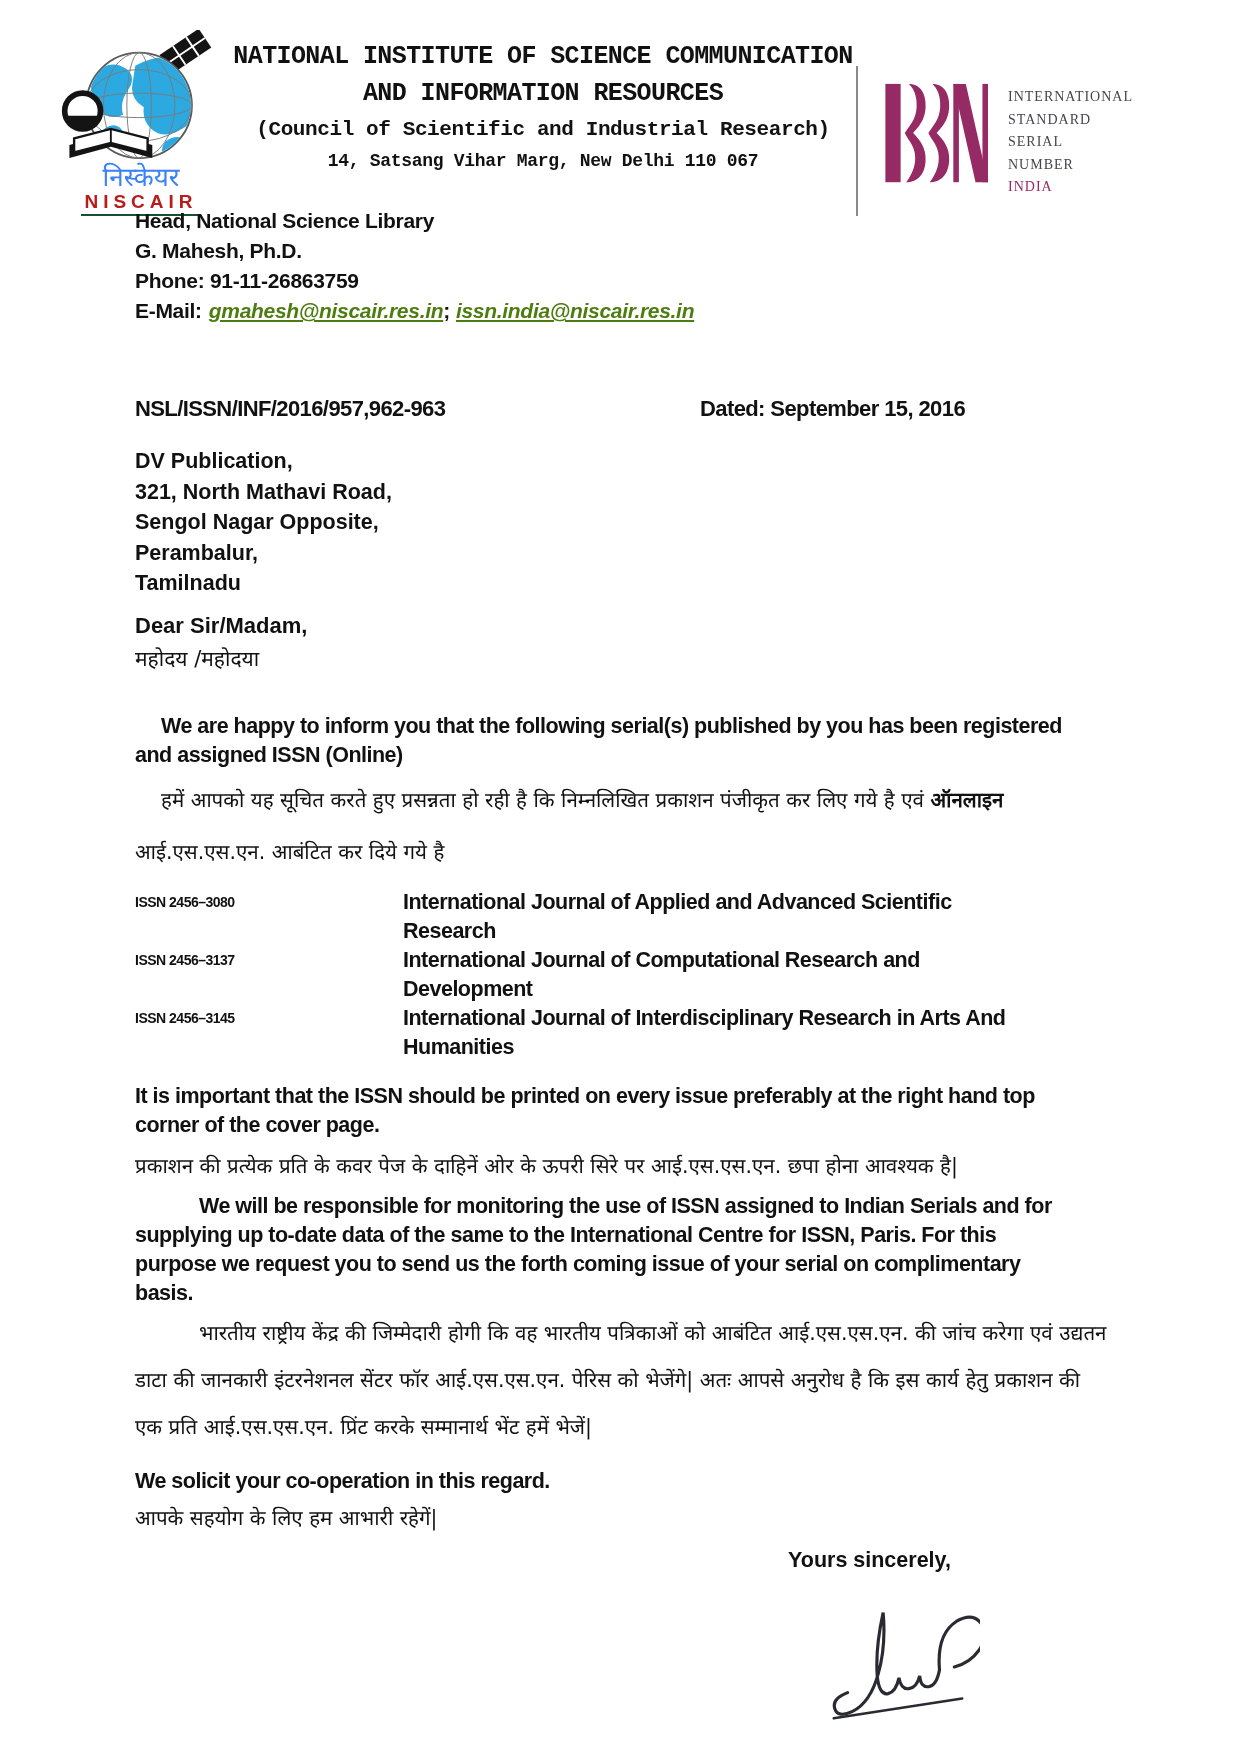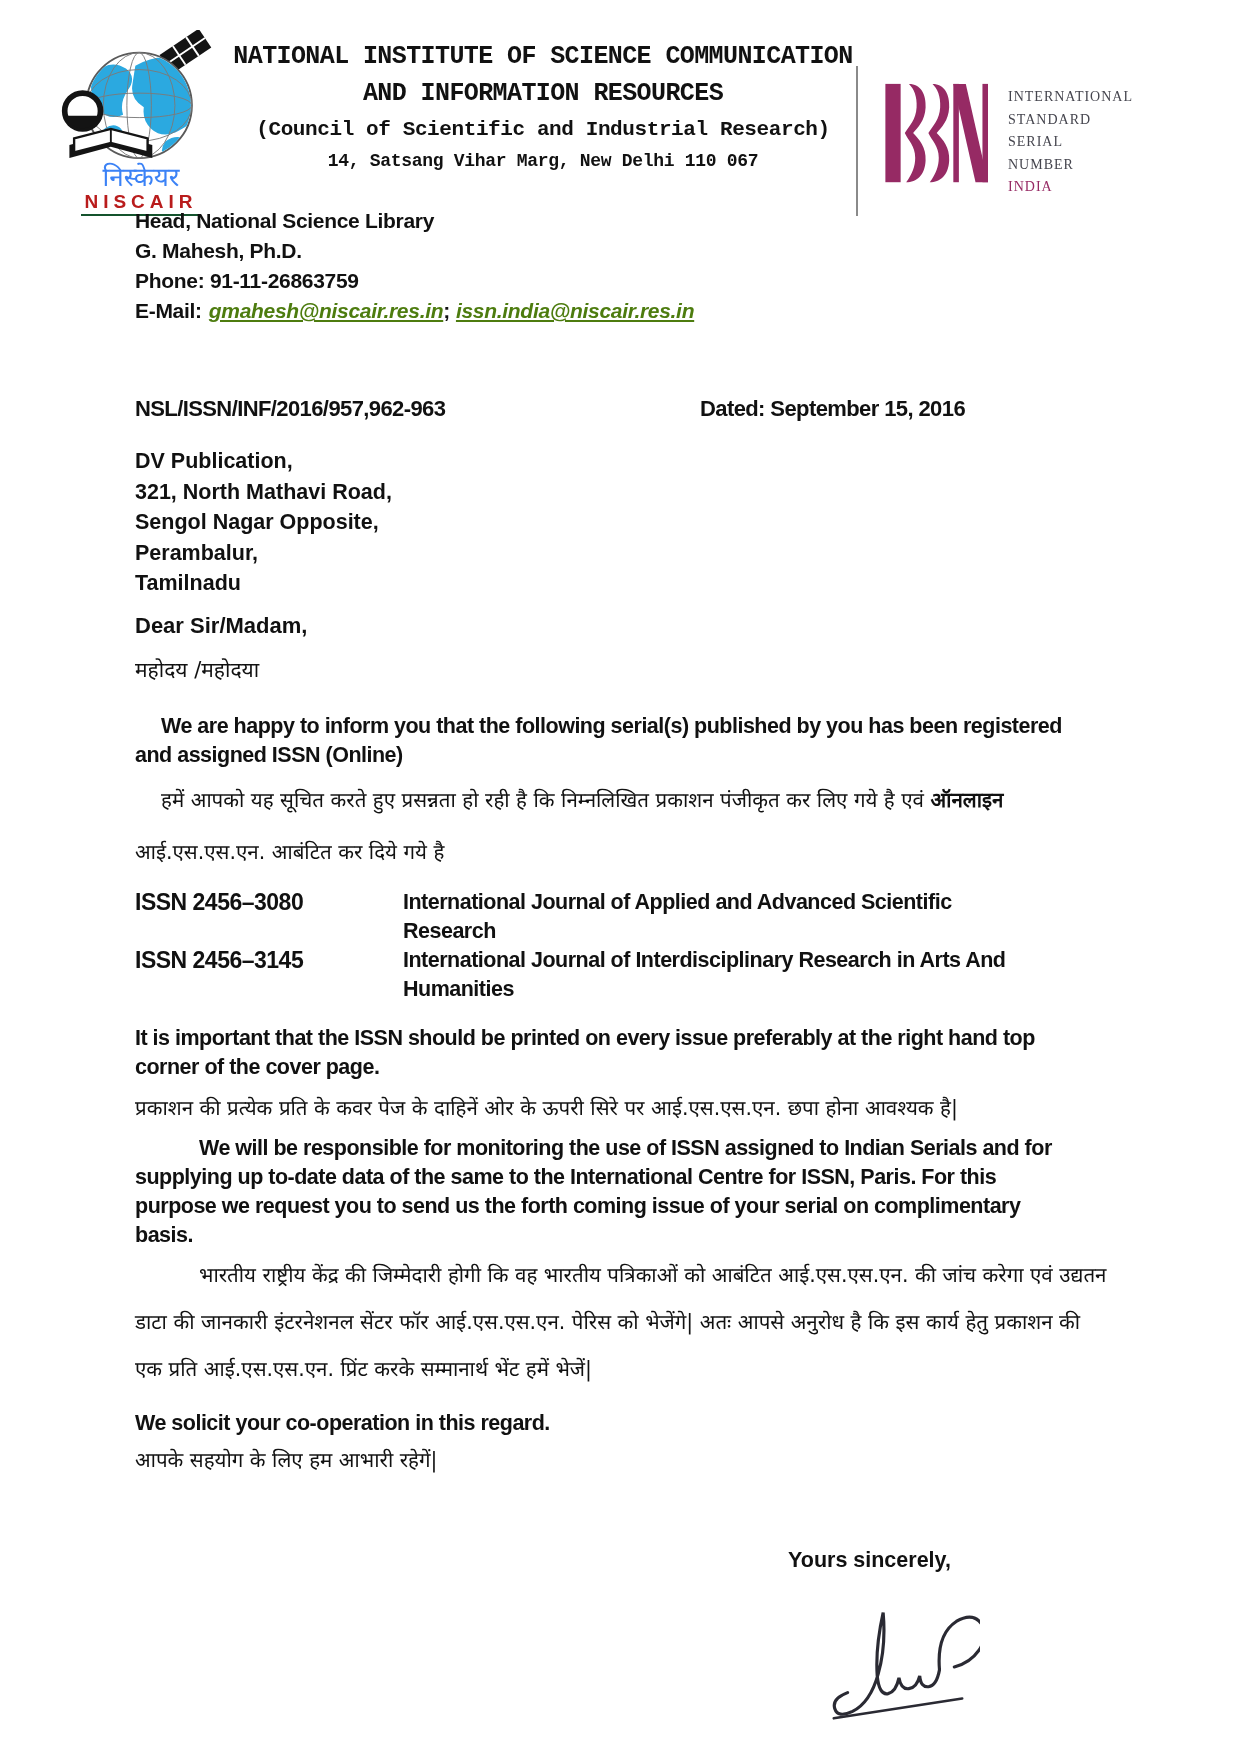--- a/index.html
+++ b/index.html
@@ -28,31 +28,31 @@
   .email-label{margin-right:7px;}
   .email-sep{margin-right:6px;}
   
   .ref-row{position:absolute;left:135px;top:396px;width:972px;font-size:22px;font-weight:bold;letter-spacing:-0.6px;}
   .ref-date{position:absolute;left:565px;top:0;}
   
   .recipient{position:absolute;left:135px;top:446px;font-size:21.5px;font-weight:bold;line-height:30.5px;}
   
   .salutation{position:absolute;left:135px;top:612px;}
   .sal-en{font-size:22px;font-weight:bold;line-height:28px;}
-  .sal-hi{font-family:"DejaVu Sans",sans-serif;font-size:21px;line-height:30px;margin-top:15px;}
+  .sal-hi{font-family:"DejaVu Sans",sans-serif;font-size:21px;line-height:30px;margin-top:4px;}
   
   .letter-body{position:absolute;left:135px;top:688px;width:972px;margin-top:24px;}
   .en{font-size:21.5px;font-weight:bold;line-height:29px;letter-spacing:-0.5px;width:944px;}
   .hi{font-family:"DejaVu Sans",sans-serif;font-size:20.5px;line-height:52px;}
   .indent-sm{text-indent:26px;}
   .indent-lg{text-indent:64px;}
   .p1-hi{margin-top:4px;line-height:52px;}
   .issn-table{margin-top:10px;}
   .issn-row{display:flex;}
-  .issn-no{flex:0 0 268px;font-size:23px;font-weight:bold;line-height:29px;letter-spacing:-0.5px;}
+  .issn-no{flex:0 0 268px;font-size:14px;font-weight:bold;line-height:29px;letter-spacing:-0.5px;}
   .issn-title{width:640px;font-size:21.5px;font-weight:bold;line-height:29px;letter-spacing:-0.5px;}
   .p2-en{margin-top:20px;}
   .p2-hi{line-height:48px;margin-top:2px;}
   .p3-en{margin-top:2px;}
   .p3-hi{line-height:47px;margin-top:2px;}
   .p4-en{margin-top:16px;}
   .p4-hi{line-height:40px;margin-top:2px;}
   
   .valediction{position:absolute;left:788px;top:1548px;font-size:21.5px;font-weight:bold;}
   .signature{position:absolute;left:812px;top:1596px;}
@@ -160,20 +160,24 @@
     <div class="en indent-sm">We are happy to inform you that the following serial(s) published by you has been registered and assigned ISSN (Online)</div>
 
     <div class="hi p1-hi indent-sm"><span>हमें आपको यह सूचित करते हुए प्रसन्नता हो रही है कि निम्नलिखित प्रकाशन पंजीकृत कर लिए गये है एवं </span><b>ऑनलाइन</b><span> आई.एस.एस.एन. आबंटित कर दिये गये है</span></div>
 
     <div class="issn-table">
       <div class="issn-row">
         <div class="issn-no">ISSN 2456–3080</div>
         <div class="issn-title">International Journal of Applied and Advanced Scientific Research</div>
       </div>
       <div class="issn-row">
+        <div class="issn-no">ISSN 2456–3137</div>
+        <div class="issn-title">International Journal of Computational Research and Development</div>
+      </div>
+      <div class="issn-row">
         <div class="issn-no">ISSN 2456–3145</div>
         <div class="issn-title">International Journal of Interdisciplinary Research in Arts And Humanities</div>
       </div>
     </div>
 
     <div class="en p2-en">It is important that the ISSN should be printed on every issue preferably at the right hand top corner of the cover page.</div>
     <div class="hi p2-hi">प्रकाशन की प्रत्येक प्रति के कवर पेज के दाहिनें ओर के ऊपरी सिरे पर आई.एस.एस.एन. छपा होना आवश्यक है|</div>
 
     <div class="en p3-en indent-lg">We will be responsible for monitoring the use of ISSN assigned to Indian Serials and for supplying up to-date data of the same to the International Centre for ISSN, Paris.  For this purpose we request you to send us the forth coming issue of your serial on complimentary basis.</div>
     <div class="hi p3-hi indent-lg">भारतीय राष्ट्रीय केंद्र की जिम्मेदारी होगी कि वह भारतीय पत्रिकाओं को आबंटित आई.एस.एस.एन. की जांच करेगा एवं उद्यतन डाटा की जानकारी इंटरनेशनल सेंटर फॉर आई.एस.एस.एन. पेरिस को भेजेंगे| अतः आपसे अनुरोध है कि इस कार्य हेतु प्रकाशन की एक प्रति आई.एस.एस.एन. प्रिंट करके सम्मानार्थ भेंट हमें भेजें|</div>

